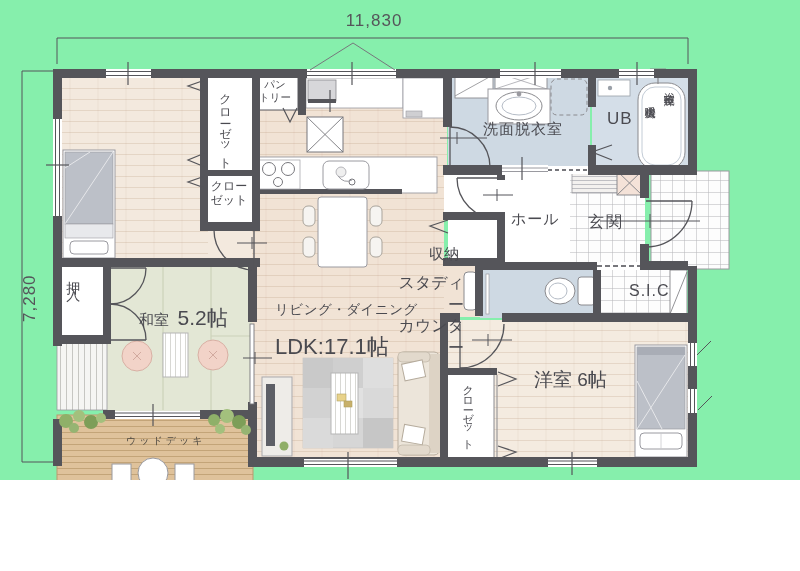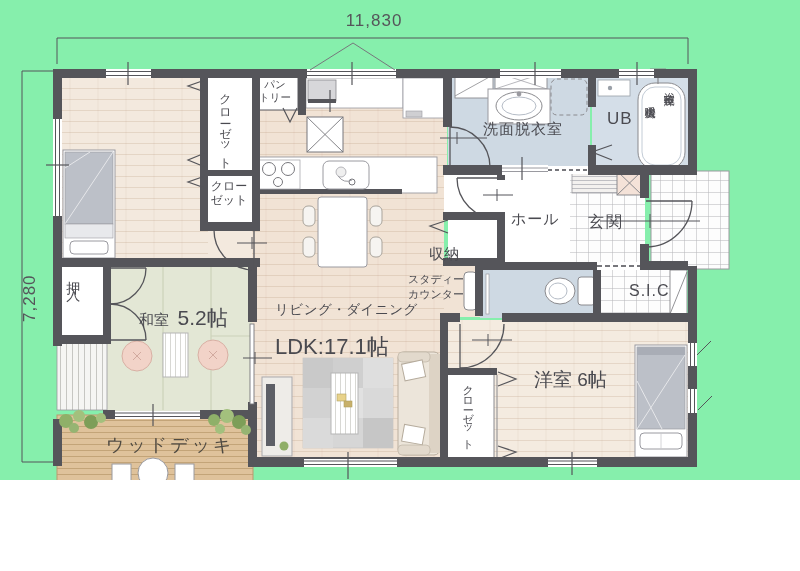--- a/index.html
+++ b/index.html
@@ -417,37 +417,37 @@
 
   <div class="lbl vert" style="left:662px;top:84px;font-size:11px;letter-spacing:1px;">浴室乾燥</div>
   <div class="lbl vert" style="left:643px;top:97px;font-size:11px;letter-spacing:1px;">暖房機</div>
 
   <div class="lbl" style="left:511px;top:210px;font-size:15px;letter-spacing:1px;">ホール</div>
 
   <div class="lbl" style="left:588px;top:212px;font-size:16px;letter-spacing:2px;">玄関</div>
 
   <div class="lbl" style="left:429px;top:229px;font-size:15px;margin-top:16px;">収納</div>
 
-  <div class="lbl right" style="left:396px;top:272px;width:68px;font-size:11px;white-space:normal;line-height:1.35;">
+  <div class="lbl right" style="left:396px;top:272px;width:68px;font-size:16px;white-space:normal;line-height:1.35;">
     <span style="display:block;">スタディー</span>
     <span style="display:block;">カウンター</span>
   </div>
 
   <div class="lbl" style="left:629px;top:281px;font-size:16px;letter-spacing:1px;">S.I.C</div>
 
   <div class="lbl vert" style="left:65px;top:270px;font-size:14px;letter-spacing:6px;">押入</div>
 
   <div class="lbl" style="left:139px;top:305px;">
     <span style="font-size:15px;vertical-align:baseline;text-align:center;">和室</span>
     <span style="font-size:21px;margin-left:4px;vertical-align:baseline;">5.2帖</span>
   </div>
 
   <div class="lbl" style="left:275px;top:302px;">
     <span style="display:block;font-size:13.5px;letter-spacing:.5px;">リビング・ダイニング</span>
     <span style="display:block;font-size:22px;margin-top:16px;">LDK:17.1帖</span>
   </div>
 
-  <div class="lbl" style="left:106px;top:435px;font-size:18px;letter-spacing:3px;color:#4f4a42;">ウッドデッキ</div>
+  <div class="lbl" style="left:126px;top:435px;font-size:10px;letter-spacing:3px;color:#4f4a42;">ウッドデッキ</div>
 
   <div class="lbl" style="left:534px;top:369px;font-size:19px;">洋室 6帖</div>
 
   <div class="lbl vert" style="left:461px;top:377px;font-size:11px;letter-spacing:1px;">クローゼット</div>
 </div>
 
 </body></html>

